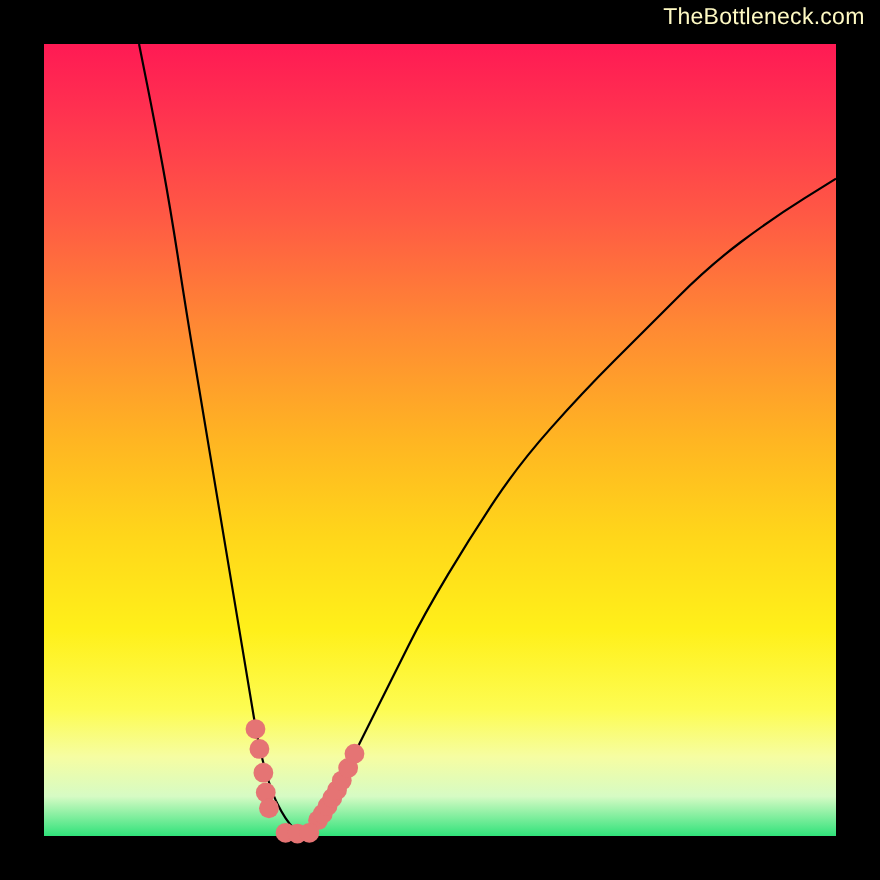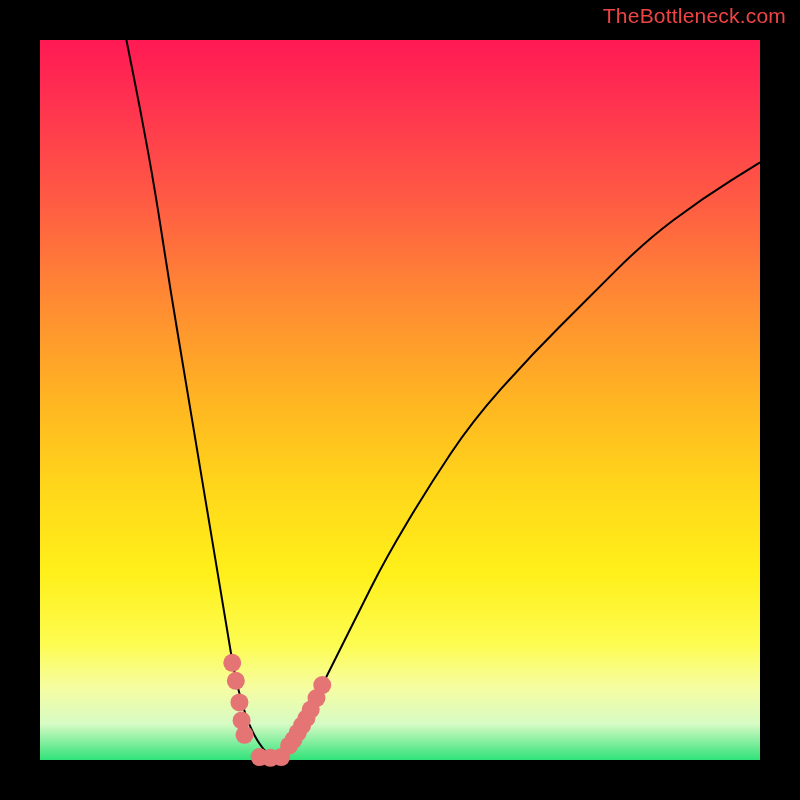--- a/index.html
+++ b/index.html
@@ -35,21 +35,21 @@
       #fdfc52 84%,
       #f6fda2 90%,
       #d6fbc4 95%,
       #30e27a 100%
     );
   }
   .watermark {
     position: absolute;
     top: 4px;
     right: 14px;
-    color: #ef4444;
+    color: #fef9c3;
     font-size: 21px;
     font-weight: 400;
     letter-spacing: 0.2px;
     user-select: none;
   }
   svg.curve {
     position: absolute;
     left: 0;
     top: 0;
     width: 720px;

